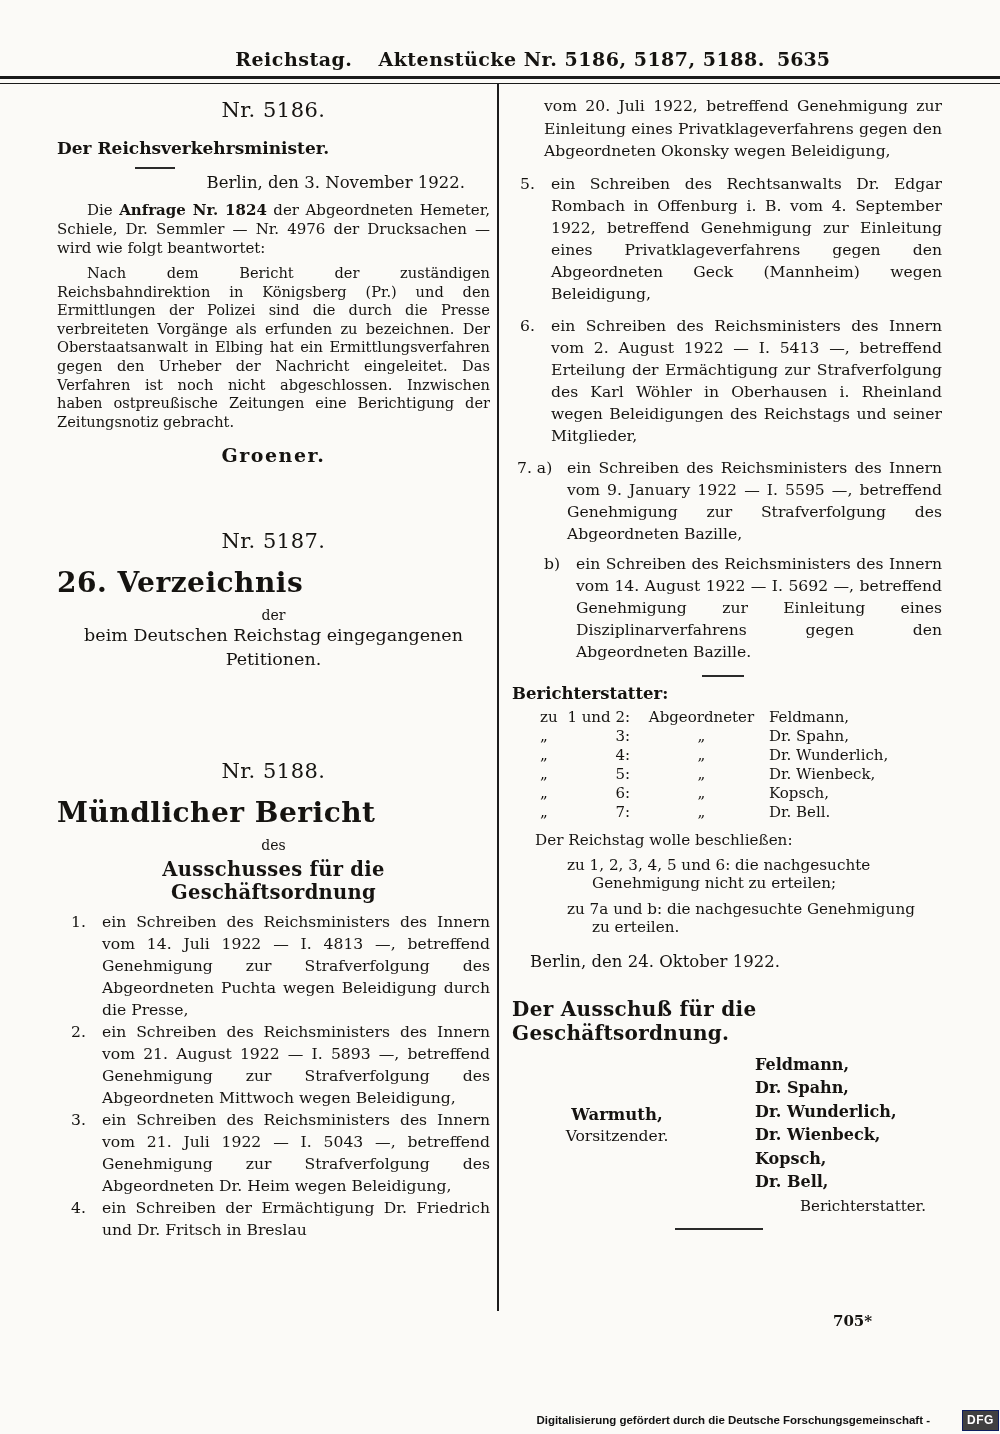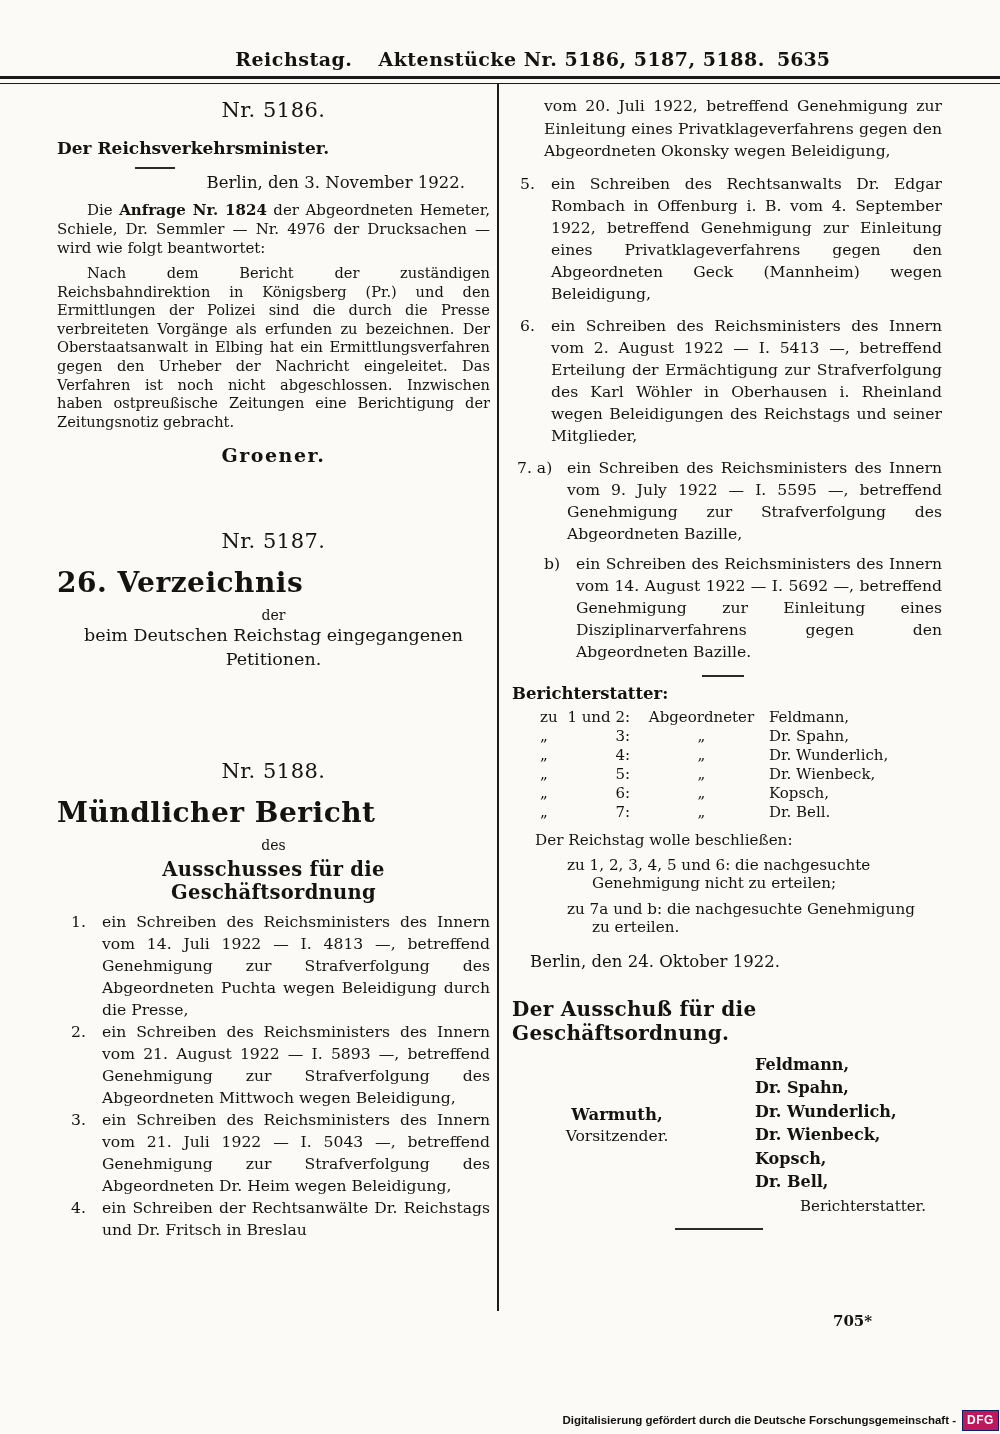--- a/index.html
+++ b/index.html
@@ -121,24 +121,24 @@
   }
 
   
   .footer{
     position:absolute;right:0;top:1406px;width:1000px;height:28px;
     display:flex;justify-content:flex-end;align-items:center;
     font-family:"Liberation Sans", sans-serif;
   }
   .footer-credit{font-size:11.5px;font-weight:bold;color:#111;margin-right:6px;}
   .dfg-logo{
-    width:37px;height:21px;background:#be185d;color:#fff;
+    width:37px;height:21px;background:#404040;color:#fff;
     font-size:12px;font-weight:bold;display:flex;align-items:center;
     justify-content:center;letter-spacing:.5px;margin-right:1px;
-    border:1px solid #0d1d5e;box-sizing:border-box;
+    border:1px solid #0d1d5e;box-sizing:border-box;margin-left:26px;
   }
 </style>
 </head>
 <body>
 
 <div class="header">
   <div class="header-title">
     <span>Reichstag.</span><span class="gap"></span><span>Aktenstücke Nr. 5186, 5187, 5188.</span>
   </div>
   <div class="page-number">5635</div>
@@ -177,42 +177,42 @@
     <div class="li">
       <span class="num">2.</span>
       <span class="txt">ein Schreiben des Reichsministers des Innern vom 21. August 1922 — I. 5893 —, betreffend Genehmigung zur Strafverfolgung des Abgeordneten Mittwoch wegen Beleidigung,</span>
     </div>
     <div class="li">
       <span class="num">3.</span>
       <span class="txt">ein Schreiben des Reichsministers des Innern vom 21. Juli 1922 — I. 5043 —, betreffend Genehmigung zur Strafverfolgung des Abgeordneten Dr. Heim wegen Beleidigung,</span>
     </div>
     <div class="li">
       <span class="num">4.</span>
-      <span class="txt">ein Schreiben der Rechtsanwälte Dr. Reichstags und Dr. Fritsch in Breslau</span>
+      <span class="txt">ein Schreiben der Ermächtigung Dr. Friedrich und Dr. Fritsch in Breslau</span>
     </div>
   </div>
 </div>
 
 <div class="col-right">
 
   <div class="li-cont" style="margin-top:7px;">
     <span class="txt">vom 20. Juli 1922, betreffend Genehmigung zur Einleitung eines Privatklageverfahrens gegen den Abgeordneten Okonsky wegen Beleidigung,</span>
   </div>
 
   <div class="li mt10" style="margin-left:8px;">
     <span class="num">5.</span>
     <span class="txt">ein Schreiben des Rechtsanwalts Dr. Edgar Rombach in Offenburg i. B. vom 4. September 1922, betreffend Genehmigung zur Einleitung eines Privatklageverfahrens gegen den Abgeordneten Geck (Mannheim) wegen Beleidigung,</span>
   </div>
   <div class="li mt10" style="margin-left:8px;">
     <span class="num">6.</span>
     <span class="txt">ein Schreiben des Reichsministers des Innern vom 2. August 1922 — I. 5413 —, betreffend Erteilung der Ermächtigung zur Strafverfolgung des Karl Wöhler in Oberhausen i. Rheinland wegen Beleidigungen des Reichstags und seiner Mitglieder,</span>
   </div>
   <div class="li li-7a mt10" style="margin-left:5px;">
     <span class="num">7. a)</span>
-    <span class="txt">ein Schreiben des Reichsministers des Innern vom 9. July 1922 — I. 5595 —, betreffend Genehmigung zur Strafverfolgung des Abgeordneten Bazille,</span>
+    <span class="txt">ein Schreiben des Reichsministers des Innern vom 9. January 1922 — I. 5595 —, betreffend Genehmigung zur Strafverfolgung des Abgeordneten Bazille,</span>
   </div>
   <div class="li li-7b mt8">
     <span class="num">b)</span>
     <span class="txt">ein Schreiben des Reichsministers des Innern vom 14. August 1922 — I. 5692 —, betreffend Genehmigung zur Einleitung eines Disziplinarverfahrens gegen den Abgeordneten Bazille.</span>
   </div>
 
   <div class="dash dash-2"></div>
 
   <div class="reporters-heading">Berichterstatter:</div>
 

